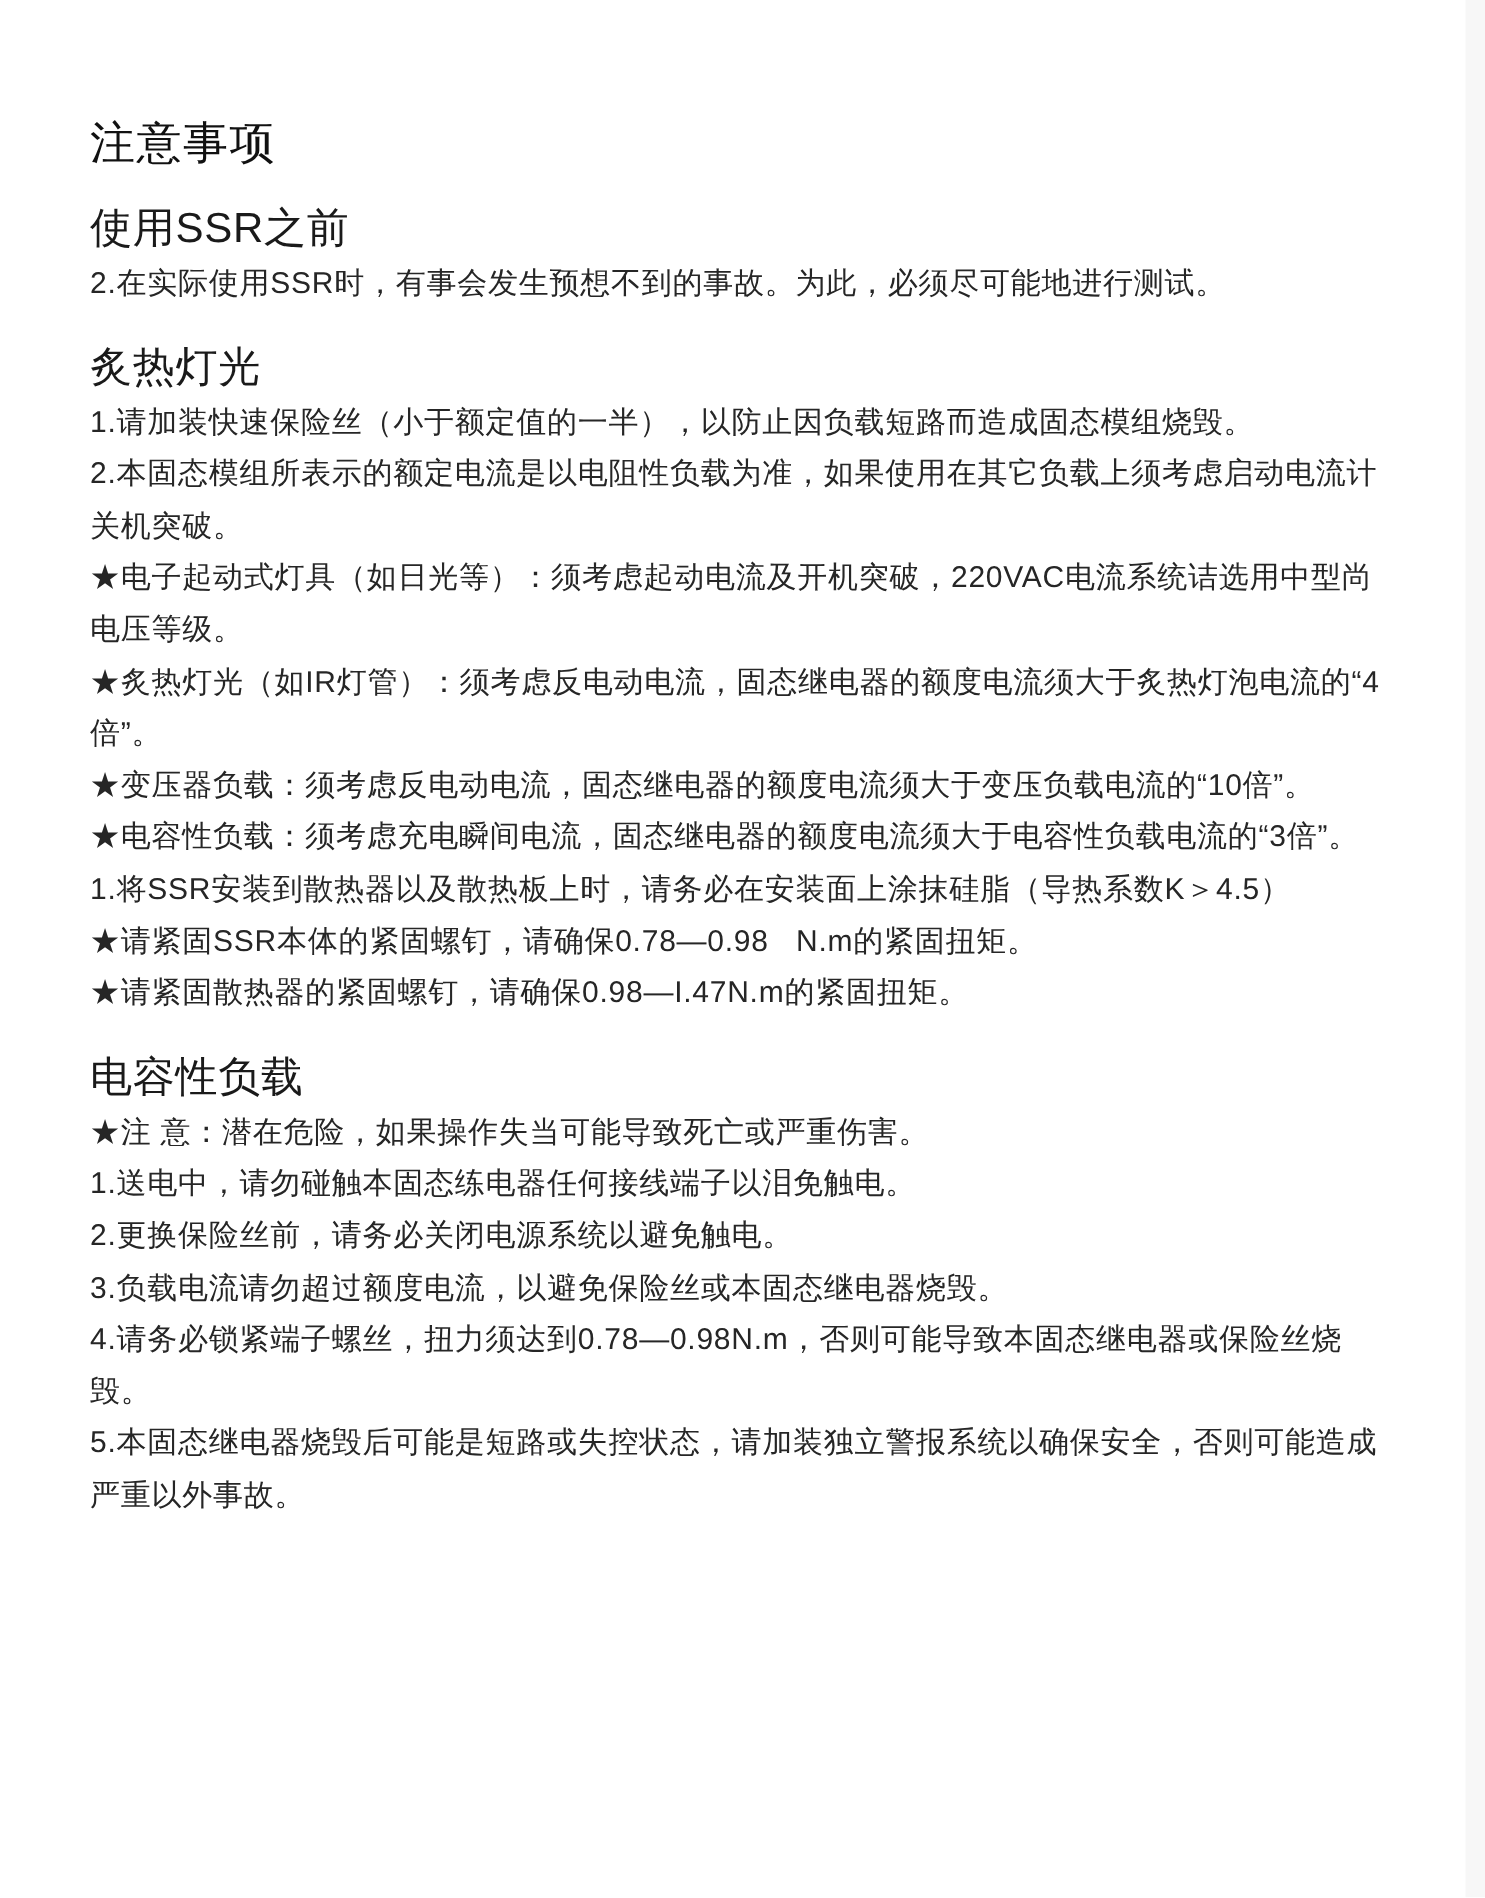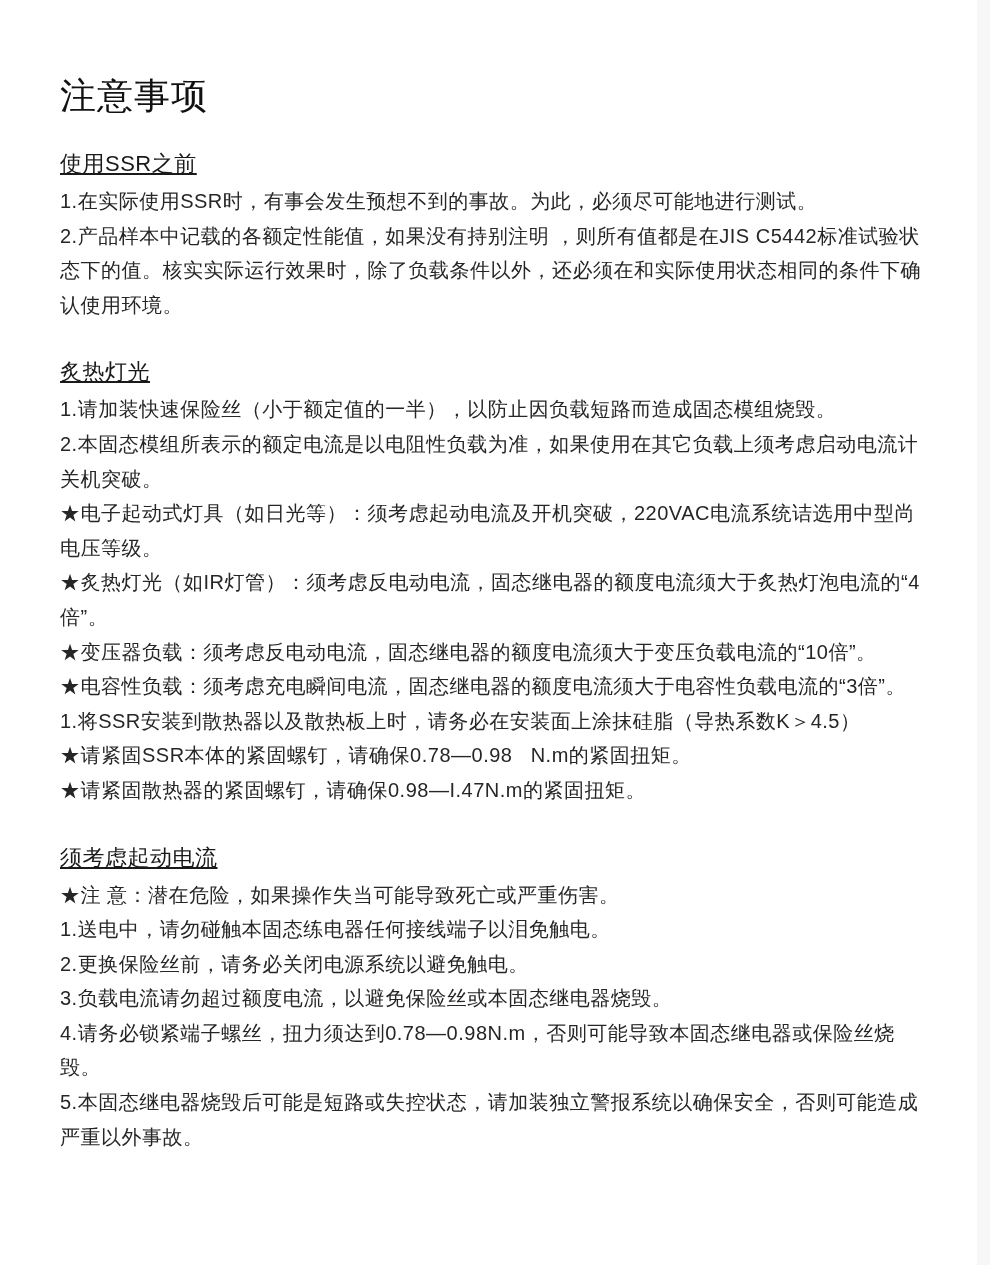--- a/index.html
+++ b/index.html
@@ -25,34 +25,33 @@
   }
   .page {
     position: absolute;
     left: 60px;
     top: 0;
     width: 873px;
     color: #222222;
   }
   h1.doc-title {
     margin: 78px 0 0 0;
-    font-size: 36px;
+    font-size: 30px;
     line-height: 36px;
     font-weight: 500;
     color: #111111;
     letter-spacing: 1px;
   }
   h2.section-heading {
-    margin: 36px 0 6px 0;
-    font-size: 22px;
+    margin: 24px 0 6px 0;
+    font-size: 28px;
     line-height: 28px;
     font-weight: 500;
     color: #1a1a1a;
     letter-spacing: 0.5px;
-    text-decoration: underline;
   }
   p.paragraph {
     margin: 0;
     font-size: 20px;
     line-height: 34.6px;
     font-weight: 400;
     color: #262626;
     letter-spacing: 0.5px;
     white-space: pre-wrap;
     word-break: break-all;
@@ -60,39 +59,38 @@
 </style>
 </head>
 <body>
 
 <div class="viewport">
   <div class="page">
     <h1 class="doc-title">注意事项</h1>
     <div id="sections">
         <section>
           <h2 class="section-heading">使用SSR之前</h2>
-          <p class="paragraph">1.在实际使用SSR时，有事会发生预想不到的事故。为此，必须尽可能地进行测试。</p>
-          <p class="paragraph">2.产品样本中记载的各额定性能值，如果没有持别注明 ，则所有值都是在JIS C5442标准试验状态下的值。核实实际运行效果时，除了负载条件以外，还必须在和实际使用状态相同的条件下确认使用环境。</p>
+          <p class="paragraph">2.在实际使用SSR时，有事会发生预想不到的事故。为此，必须尽可能地进行测试。</p>
         </section>
         <section>
           <h2 class="section-heading">炙热灯光</h2>
           <p class="paragraph">1.请加装快速保险丝（小于额定值的一半），以防止因负载短路而造成固态模组烧毁。</p>
           <p class="paragraph">2.本固态模组所表示的额定电流是以电阻性负载为准，如果使用在其它负载上须考虑启动电流计关机突破。</p>
           <p class="paragraph">★电子起动式灯具（如日光等）：须考虑起动电流及开机突破，220VAC电流系统诘选用中型尚电压等级。</p>
           <p class="paragraph">★炙热灯光（如IR灯管）：须考虑反电动电流，固态继电器的额度电流须大于炙热灯泡电流的“4倍”。</p>
           <p class="paragraph">★变压器负载：须考虑反电动电流，固态继电器的额度电流须大于变压负载电流的“10倍”。</p>
           <p class="paragraph">★电容性负载：须考虑充电瞬间电流，固态继电器的额度电流须大于电容性负载电流的“3倍”。</p>
         </section>
         <section>
           <p class="paragraph">1.将SSR安装到散热器以及散热板上时，请务必在安装面上涂抹硅脂（导热系数K＞4.5）</p>
           <p class="paragraph">★请紧固SSR本体的紧固螺钉，请确保0.78—0.98   N.m的紧固扭矩。</p>
           <p class="paragraph">★请紧固散热器的紧固螺钉，请确保0.98—I.47N.m的紧固扭矩。</p>
         </section>
         <section>
-          <h2 class="section-heading">须考虑起动电流</h2>
+          <h2 class="section-heading">电容性负载</h2>
           <p class="paragraph">★注 意：潜在危险，如果操作失当可能导致死亡或严重伤害。</p>
           <p class="paragraph">1.送电中，请勿碰触本固态练电器任何接线端子以泪免触电。</p>
           <p class="paragraph">2.更换保险丝前，请务必关闭电源系统以避免触电。</p>
           <p class="paragraph">3.负载电流请勿超过额度电流，以避免保险丝或本固态继电器烧毁。</p>
           <p class="paragraph">4.请务必锁紧端子螺丝，扭力须达到0.78—0.98N.m，否则可能导致本固态继电器或保险丝烧毁。</p>
           <p class="paragraph">5.本固态继电器烧毁后可能是短路或失控状态，请加装独立警报系统以确保安全，否则可能造成严重以外事故。</p>
         </section>
       </div>
   </div>
   <div class="right-gutter"></div>

